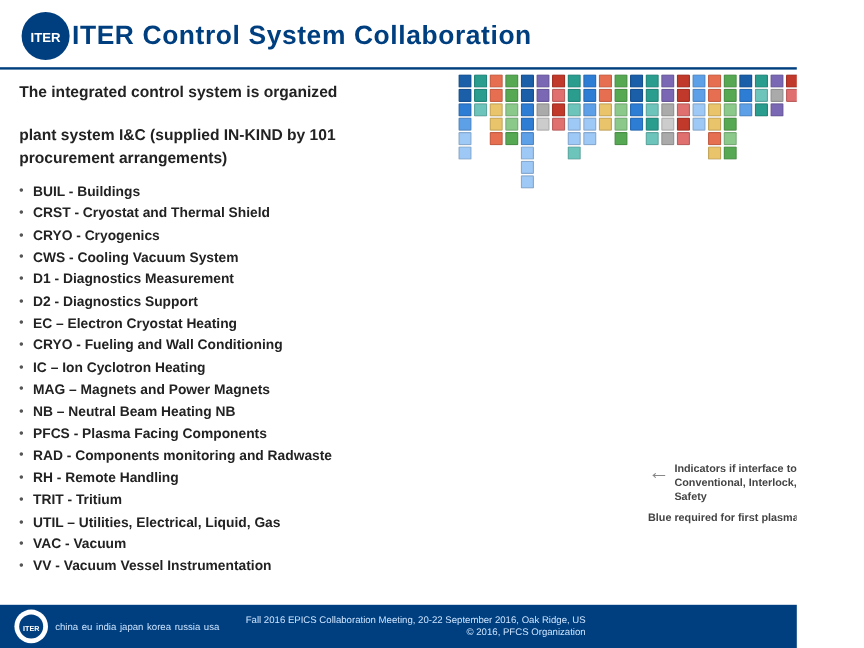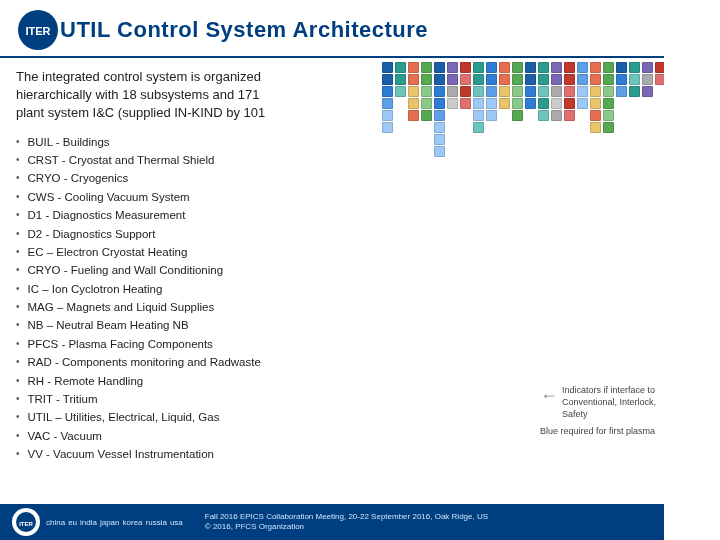--- a/index.html
+++ b/index.html
@@ -34,20 +34,21 @@
       font-weight: bold;
       color: #003f7f;
       letter-spacing: 0.5px;
     }
 
     
     .main-content {
       display: flex;
       flex: 1;
       overflow: hidden;
+      font-weight: bold;
     }
 
     
     .left-panel {
       width: 380px;
       padding: 10px 16px 6px 16px;
       display: flex;
       flex-direction: column;
       flex-shrink: 0;
     }
@@ -134,20 +135,21 @@
     }
 
     
     .footer {
       background: #003f7f;
       display: flex;
       align-items: center;
       padding: 4px 12px;
       height: 36px;
       flex-shrink: 0;
+      text-align: right;
     }
 
     .footer-logo-area {
       display: flex;
       align-items: center;
       margin-right: 12px;
     }
 
     .footer-logo {
       width: 28px;
@@ -203,30 +205,31 @@
 </head>
 <body>
 
 <div class="page-container">
 
   <div class="header">
     <svg class="header-logo-svg" viewBox="0 0 44 44">
       <circle cx="22" cy="22" r="20" fill="#003f7f"></circle>
       <text x="22" y="27" text-anchor="middle" fill="white" font-size="11" font-weight="bold" font-family="Arial">ITER</text>
     </svg>
-    <div class="header-title">UTIL Control System Architecture</div>
+    <div class="header-title">ITER Control System Collaboration</div>
   </div>
 
   <div class="main-content">
 
     <div class="left-panel">
       <div class="intro-text">
         <span>The integrated control system is organized</span><br>
-        <span>hierarchically  with 18 subsystems and 171</span><br>
+        <br>
         <span>plant system I&amp;C (supplied IN-KIND by 101</span><br>
+        <span>procurement arrangements)</span>
       </div>
 
       <ul class="subsystems-list" id="subsystems-ul">
       <li>
             <span class="bullet">•</span>
             <span>BUIL - Buildings</span>
           </li>
           <li>
             <span class="bullet">•</span>
             <span>CRST - Cryostat and Thermal Shield</span>
@@ -254,21 +257,21 @@
           <li>
             <span class="bullet">•</span>
             <span>CRYO - Fueling and Wall Conditioning</span>
           </li>
           <li>
             <span class="bullet">•</span>
             <span>IC – Ion Cyclotron Heating</span>
           </li>
           <li>
             <span class="bullet">•</span>
-            <span>MAG – Magnets and Liquid Supplies</span>
+            <span>MAG – Magnets and Power Magnets</span>
           </li>
           <li>
             <span class="bullet">•</span>
             <span>NB – Neutral Beam Heating NB</span>
           </li>
           <li>
             <span class="bullet">•</span>
             <span>PFCS - Plasma Facing Components</span>
           </li>
           <li>

